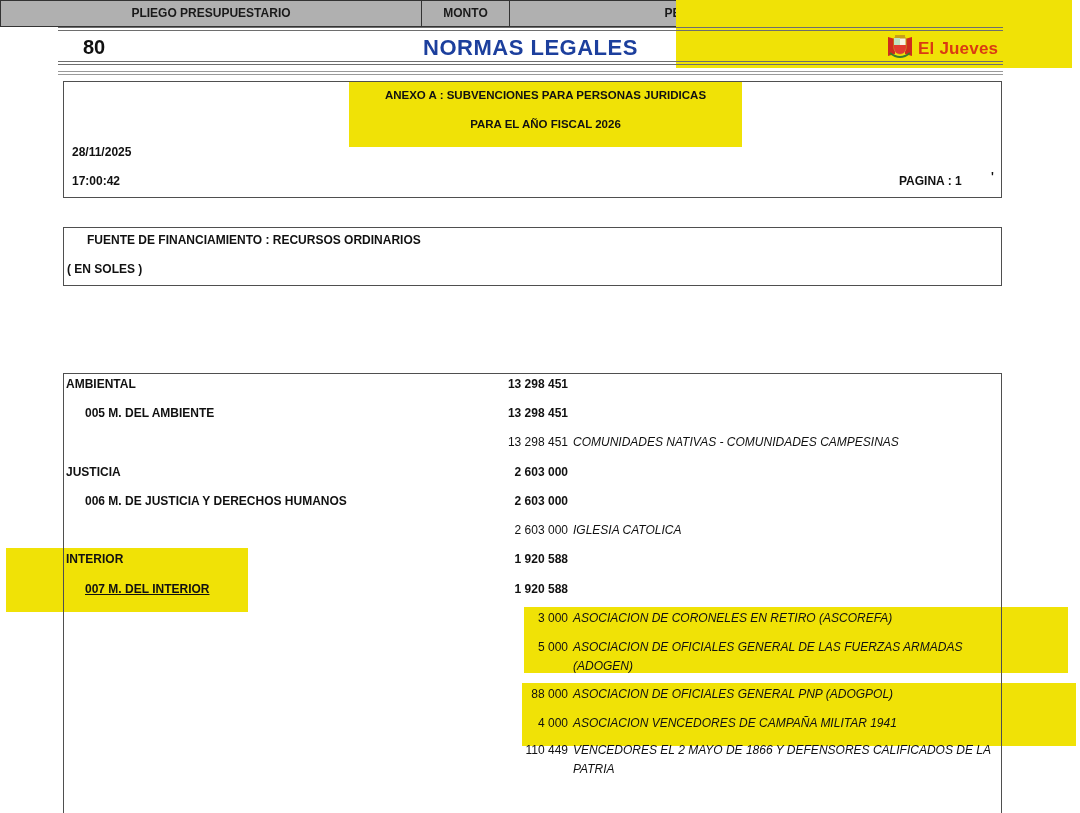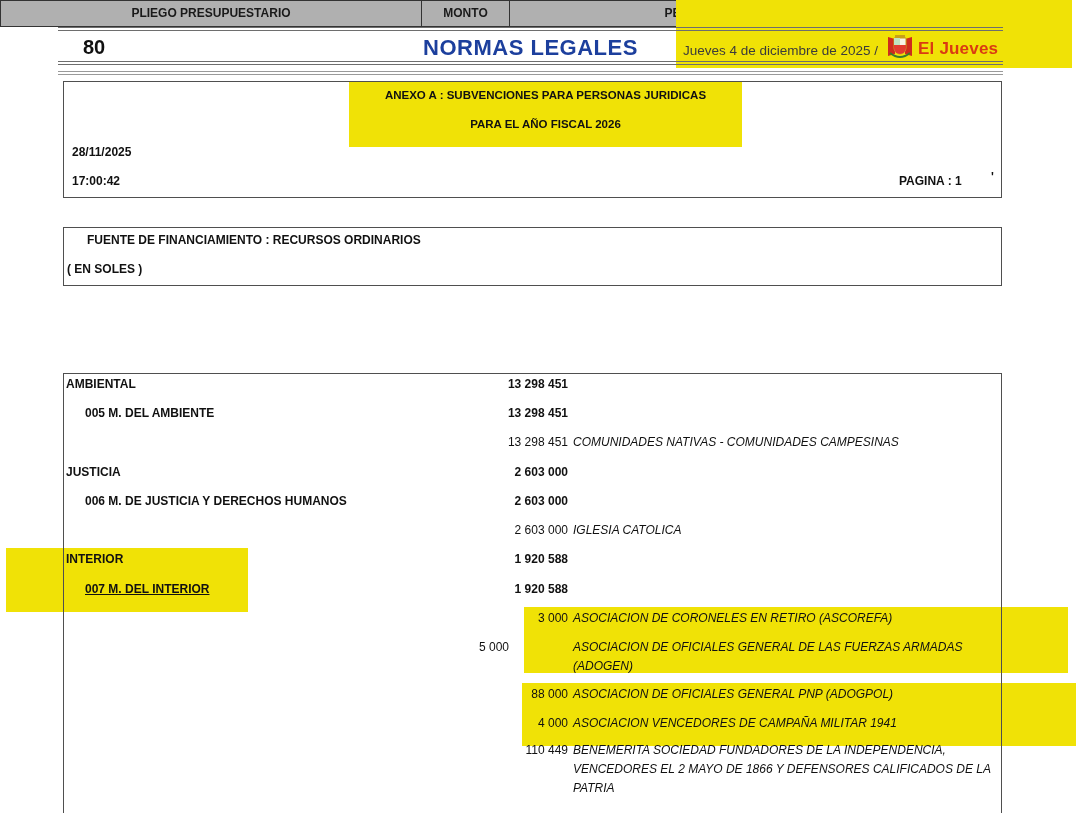--- a/index.html
+++ b/index.html
@@ -55,21 +55,20 @@
 
   <div class="rule" style="top:27px;"></div>
   <div class="rule" style="top:30px;"></div>
   <div class="rule" style="top:61px;"></div>
   <div class="rule" style="top:64px;"></div>
   <div class="rule light" style="top:71px;"></div>
   <div class="rule light" style="top:74px;"></div>
 
   <div class="txt b pageno">80</div>
   <div class="txt b gazette-title">NORMAS LEGALES</div>
-  <div class="txt date-line">Jueves 4 de diciembre de 2025 /</div>
 
   <svg class="abs logo" viewBox="0 0 28 29">
     <path d="M2 4 L9 6 L9 21 L2 23 Z" fill="#cf2b1e"></path>
     <path d="M26 4 L19 6 L19 21 L26 23 Z" fill="#cf2b1e"></path>
     <rect x="9" y="2" width="10" height="3" fill="#c8a018"></rect>
     <path d="M8 5 h12 v10 a6 6 0 0 1 -12 0 Z" fill="#f7f3e8" stroke="#c8a018" stroke-width="1"></path>
     <rect x="8" y="5" width="6" height="7" fill="#bfe3c0"></rect>
     <path d="M8 12 h12 v3 a6 6 0 0 1 -12 0 Z" fill="#e23b30"></path>
     <path d="M4 20 Q14 28 24 20" fill="none" stroke="#3a7d2c" stroke-width="2"></path>
   </svg>
@@ -145,21 +144,21 @@
   </div>
 
   <div>
     <div class="txt monto" style="top:609px;">3 000</div>
     <div class="txt persona" style="top:609px;">
       <div>ASOCIACION DE CORONELES EN RETIRO (ASCOREFA)</div>
     </div>
   </div>
 
   <div>
-    <div class="txt monto" style="top:638px;text-align:center;">5 000</div>
+    <div class="txt monto" style="top:638px;">5 000</div>
     <div class="txt persona" style="top:638px;">
       <div>ASOCIACION DE OFICIALES GENERAL DE LAS FUERZAS ARMADAS</div>
       <div>(ADOGEN)</div>
     </div>
   </div>
 
   <div>
     <div class="txt monto" style="top:685px;">88 000</div>
     <div class="txt persona" style="top:685px;">
       <div>ASOCIACION DE OFICIALES GENERAL PNP (ADOGPOL)</div>
@@ -169,19 +168,18 @@
   <div>
     <div class="txt monto" style="top:714px;">4 000</div>
     <div class="txt persona" style="top:714px;">
       <div>ASOCIACION VENCEDORES DE CAMPAÑA MILITAR 1941</div>
     </div>
   </div>
 
   <div>
     <div class="txt monto" style="top:741px;">110 449</div>
     <div class="txt persona" style="top:741px;">
-      <div>BENEMERITA SOCIEDAD FUNDADORES DE LA INDEPENDENCIA,</div>
       <div>VENCEDORES EL 2 MAYO DE 1866 Y DEFENSORES CALIFICADOS DE LA</div>
       <div>PATRIA</div>
     </div>
   </div>
 
 </div>
 
 </body></html>

